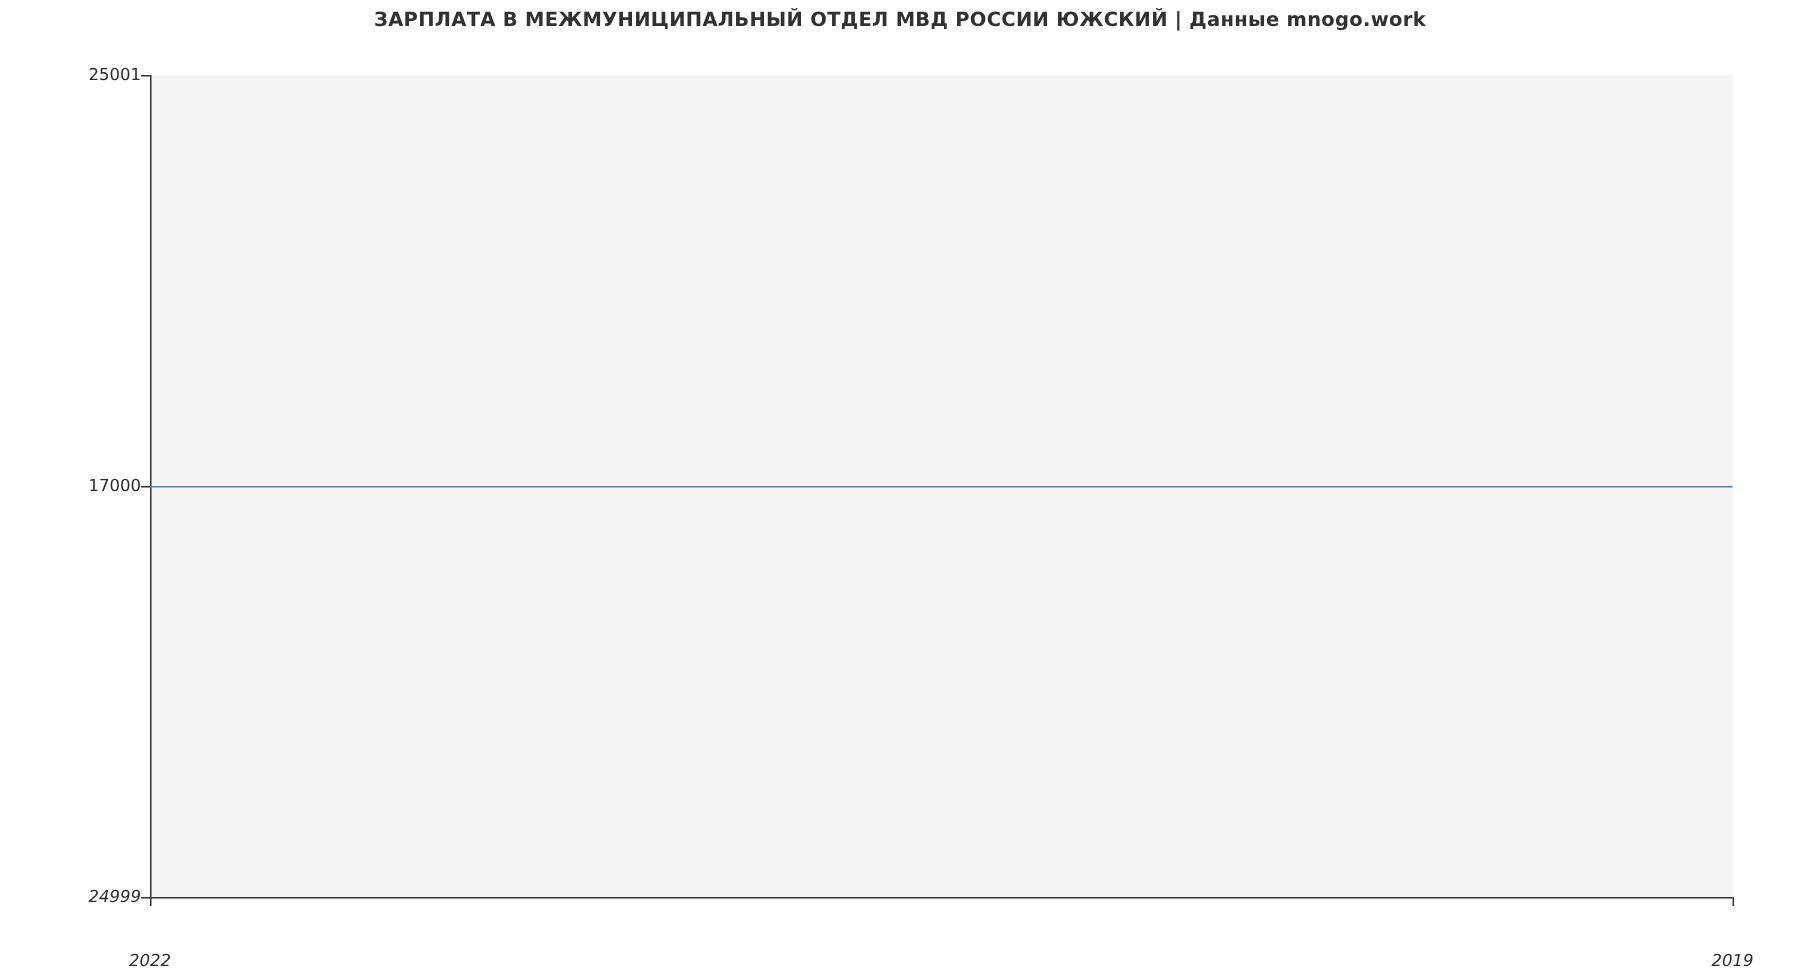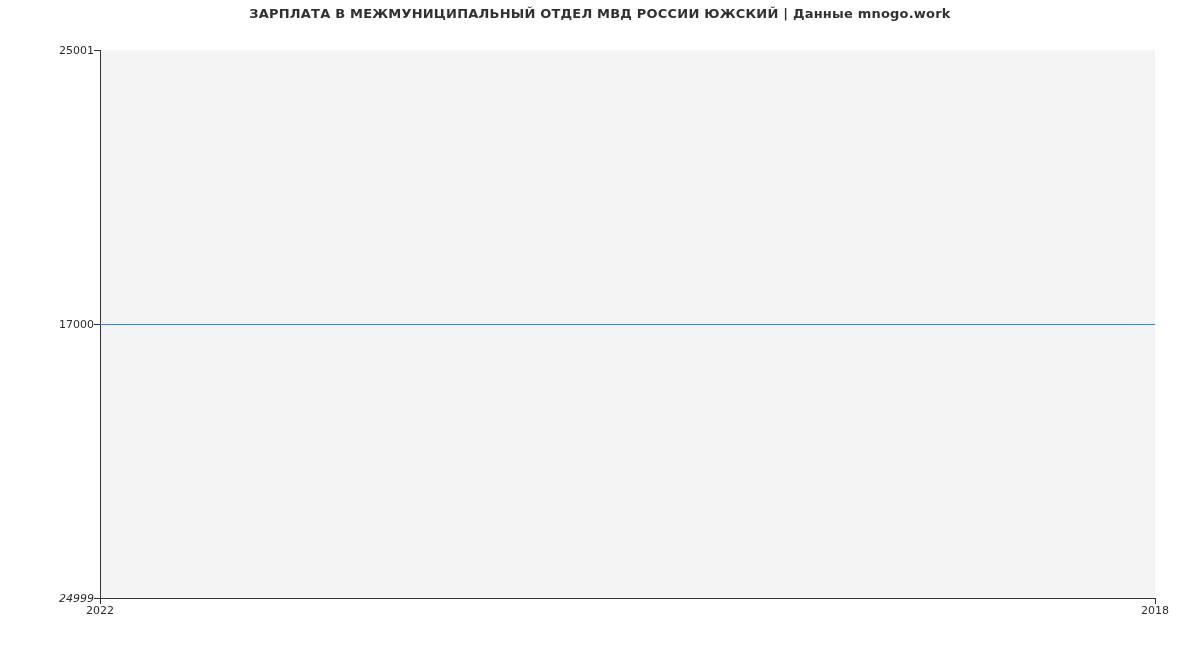--- a/index.html
+++ b/index.html
@@ -71,25 +71,26 @@
     position: absolute;
     right: 1106px;
     width: 90px;
     text-align: right;
     font-size: 11px;
     color: #2b2b2b;
     transform: translateY(-50%);
   }
   .xlabel {
     position: absolute;
-    top: 604px;
+    top: 634px;
     font-size: 11px;
     color: #2b2b2b;
     transform: translateX(-50%);
     white-space: nowrap;
+    font-style: italic;
   }
   .data-line {
     position: absolute;
     left: 100px;
     width: 1055px;
     height: 0;
     border-top: 1.5px solid #5b8ecb;
     border-top: 1.5px solid #4a7fc0;
   }
 </style>
@@ -108,20 +109,20 @@
   <div class="tick-y" style="top:324px;"></div>
   <div class="ylabel" style="top:324px;">17000</div>
 
   <div class="tick-y" style="top:598px;"></div>
   <div class="ylabel" style="top:598px;font-style:italic;">24999</div>
 
   <div class="tick-x" style="left:100px;"></div>
   <div class="xlabel" style="left:100px;">2022</div>
 
   <div class="tick-x" style="left:1155px;"></div>
-  <div class="xlabel" style="left:1155px;">2018</div>
+  <div class="xlabel" style="left:1155px;">2019</div>
 
   <div class="axis-line-left"></div>
   <div class="axis-line-bottom"></div>
 
   <div class="data-line" style="top:324px;"></div>
 
 </div>
 
 </body></html>

